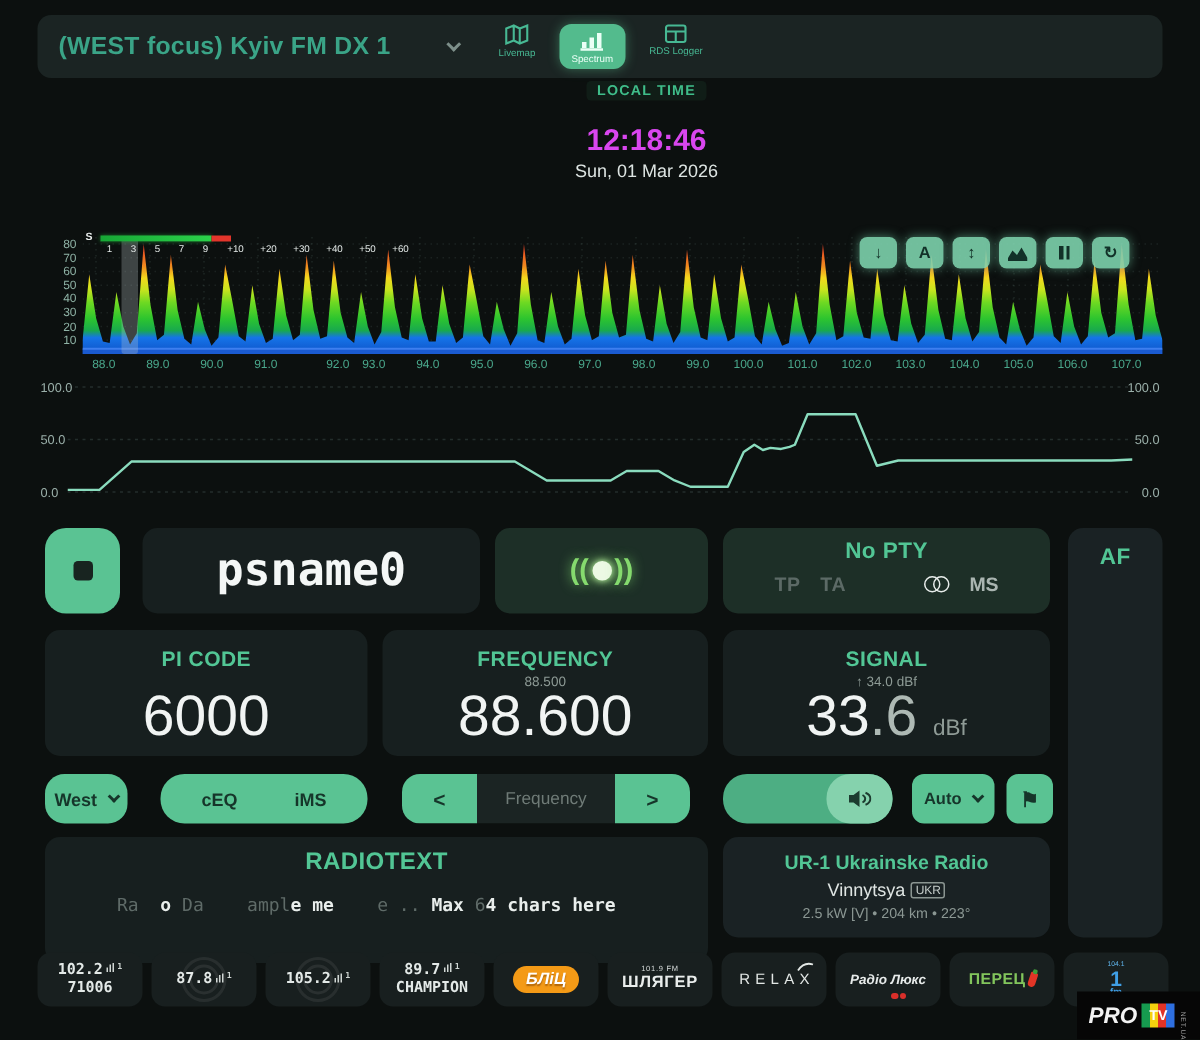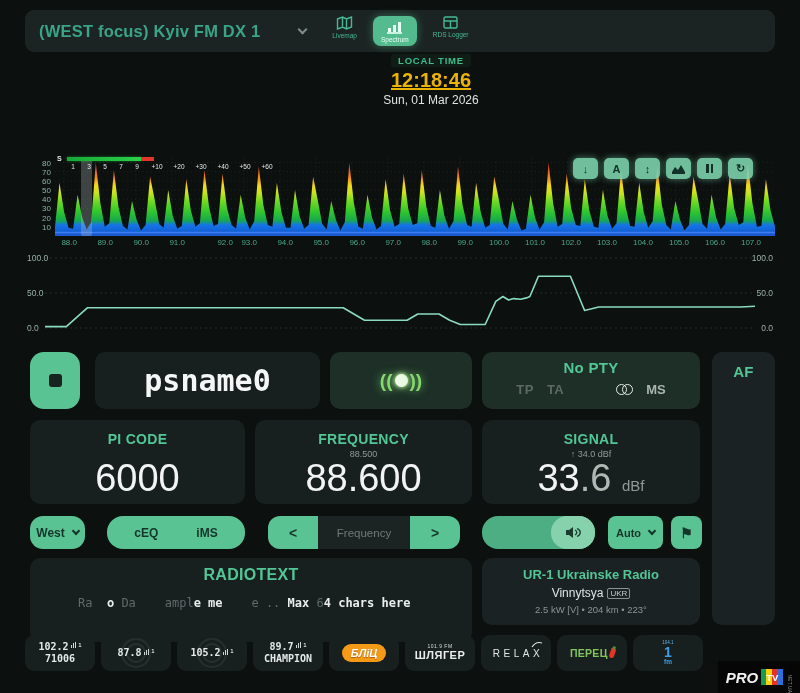--- a/index.html
+++ b/index.html
@@ -28,21 +28,21 @@
   .sqbtn { width:33px; height:31px; background:#232e2c; border-radius:8px; display:flex;
     align-items:center; justify-content:center; cursor:pointer; }
   .burger { display:flex; flex-direction:column; gap:2.5px; }
   .burger i { width:13px; height:2px; background:#93a29e; border-radius:1px; }
 
   
   .clock { position:absolute; top:54px; left:0; right:0; display:flex; flex-direction:column;
     align-items:center; transform:translateX(31px); }
   .clock .lbl { font-size:9.5px; font-weight:bold; color:#3fbd8a; letter-spacing:.8px;
     background:#101d17; padding:1px 7px; border-radius:3px; }
-  .clock .time { font-size:20px; font-weight:bold; color:#eab308; margin-top:2px;text-decoration:underline; }
+  .clock .time { font-size:20px; font-weight:bold; color:#d946ef; margin-top:16px; }
   .clock .date { font-size:12px; color:#dde4e2; margin-top:1px; }
 
   
   .spec { position:absolute; left:25px; top:150px; width:750px; height:100px; }
   .spec .ytick { position:absolute; right:724px; font-size:8px; color:#8fb3a6; transform:translateY(-50%); }
   .spec .xtick { position:absolute; top:88px; width:26px; text-align:right; font-size:8px; color:#4aa88c; }
   .spec svg.plot { position:absolute; left:30px; top:8px; }
   .cursorband { position:absolute; left:56px; top:8px; width:11px; height:78px;
     background:rgba(195,205,210,.28); border-radius:2px; }
   .smeter { position:absolute; left:32px; top:4px; width:230px; height:20px; }
@@ -474,20 +474,27 @@
       <span class="lgsmall">101.9 FM</span>
       <span class="lgmain">ШЛЯГЕР</span>
     </div>
     <div class="preset">
       <span class="relaxtxt">RELAX</span>
       <svg width="12" height="8" style="position: absolute; top: 6px; right: 8px;">
         <path d="M1,6 Q5,0 11,2" stroke="#e2e7e5" stroke-width="1.2" fill="none"></path>
       </svg>
     </div>
     <div class="preset">
+      <span class="luxtxt">Радіо Люкс</span>
+      <span class="cherries">
+        <i></i>
+        <i></i>
+      </span>
+    </div>
+    <div class="preset">
       <div style="display: flex; align-items: center;">
         <span class="peretxt">ПЕРЕЦ</span>
         <span class="pepper"></span>
       </div>
     </div>
     <div class="preset">
       <div class="onefm">
         <span class="f">104.1</span>
         <span class="one">1</span>
         <span class="fm">fm</span>

